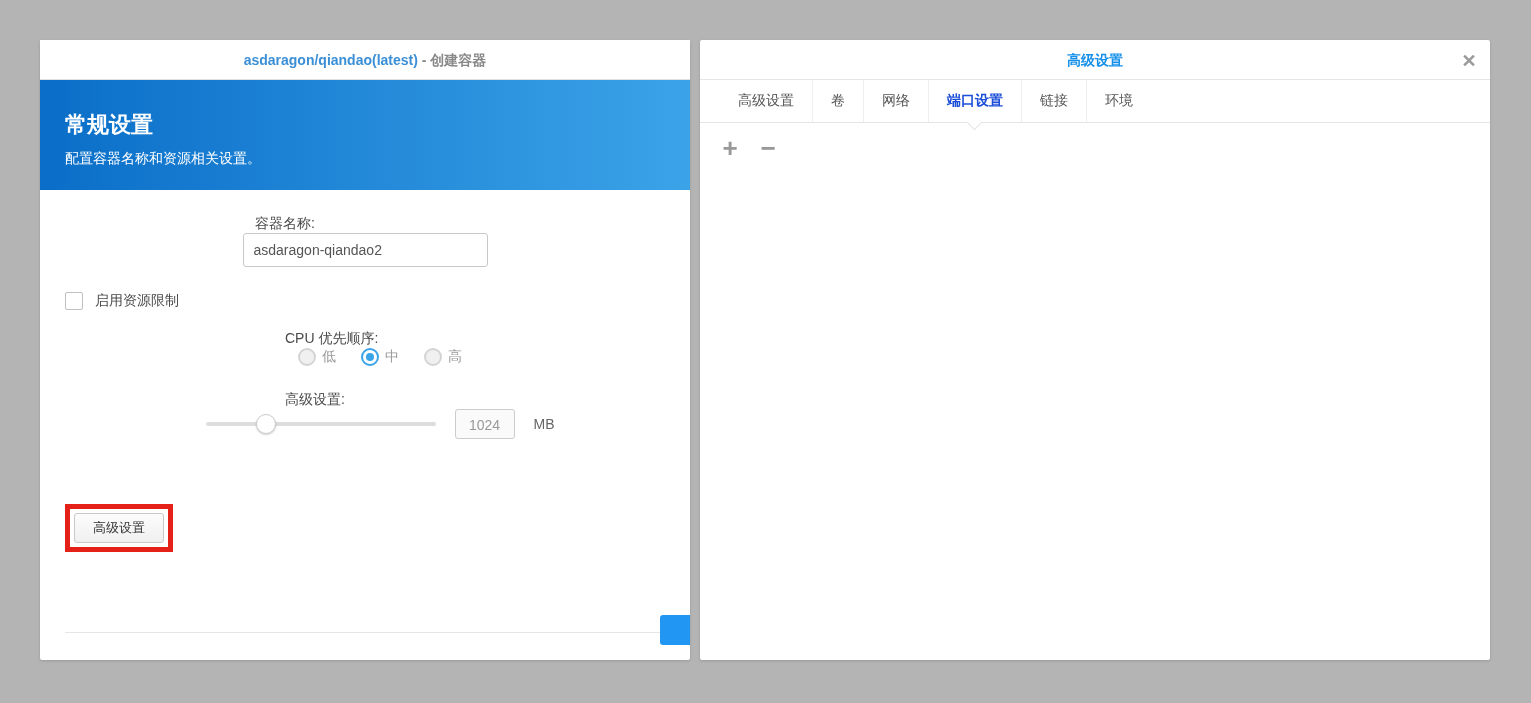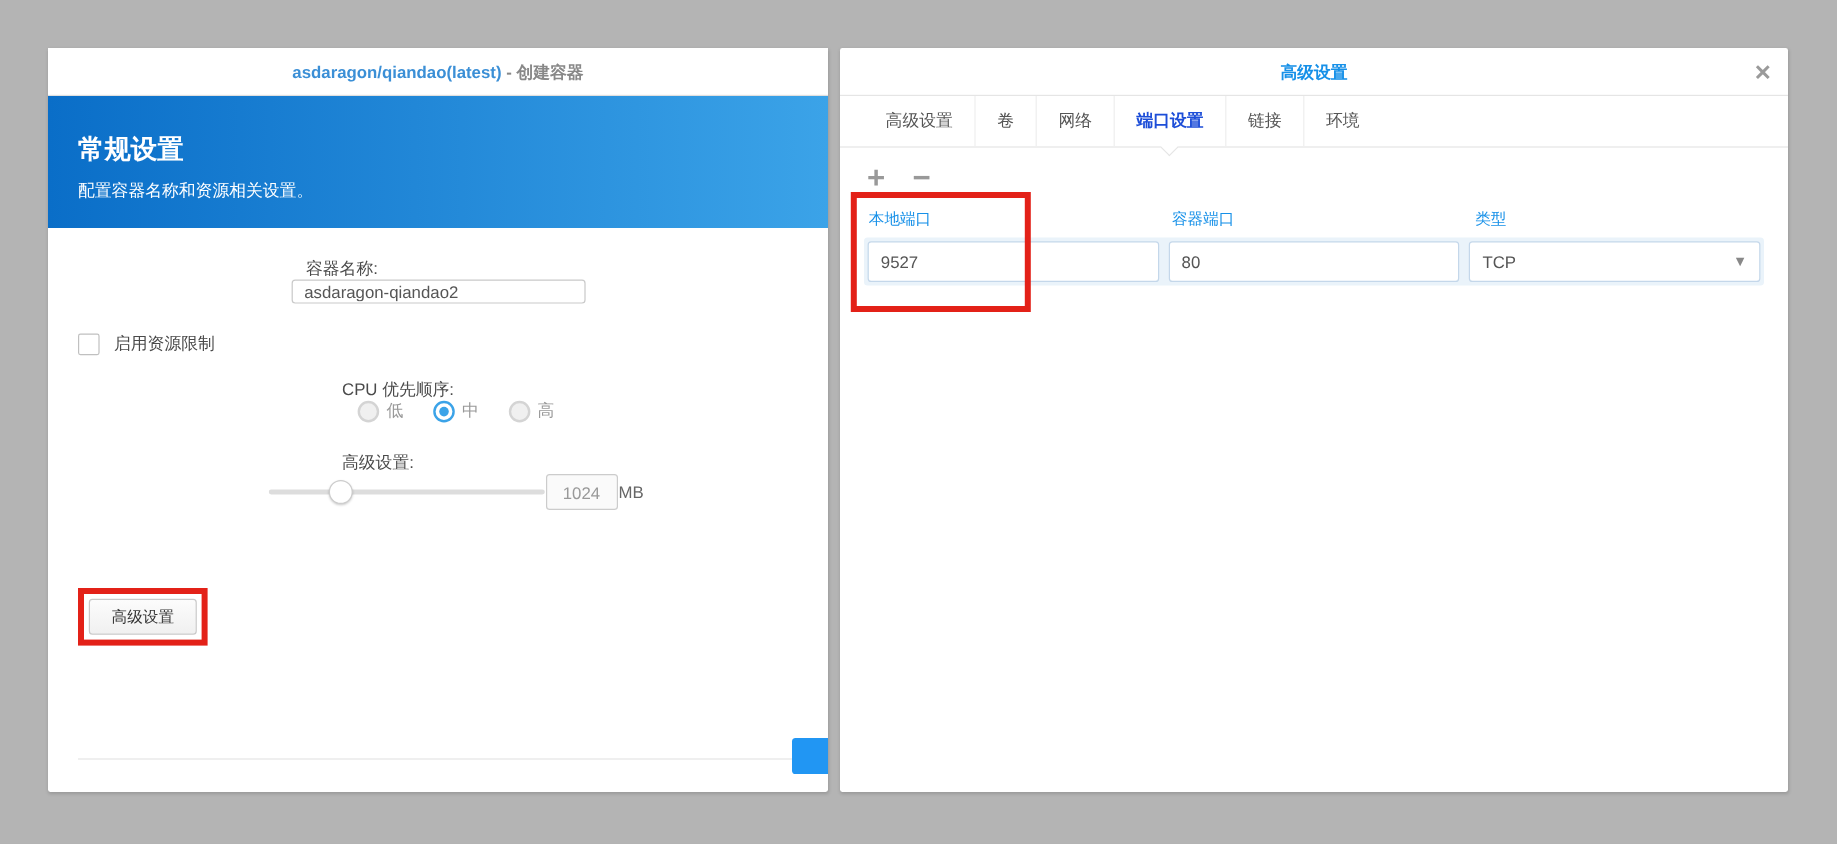--- a/index.html
+++ b/index.html
@@ -61,21 +61,21 @@
       margin-bottom: 25px;
       flex-direction: column;
     }
     .form-row label {
       width: 220px;
       font-size: 14px;
       color: #4a4a4a;
     }
     .form-row .text-input {
       width: 245px;
-      height: 20px;
+      height: 34px;
       border: 1px solid #c9c9c9;
       border-radius: 3px;
       padding: 0 10px;
       font-size: 14px;
       color: #555;
     }
     .check-row {
       display: flex;
       align-items: center;
       margin-bottom: 15px;
@@ -131,21 +131,21 @@
       top: 3px;
       left: 3px;
     }
     .radio-item span {
       font-size: 14px;
       color: #999;
     }
     .slider-wrap {
       display: flex;
       align-items: center;
-      gap: 1px;
+      gap: 19px;
     }
     .slider {
       position: relative;
       width: 230px;
       height: 20px;
     }
     .slider .track {
       position: absolute;
       top: 8px;
       left: 0;
@@ -434,43 +434,13 @@
     <div class="tab active">端口设置</div>
     <div class="tab">链接</div>
     <div class="tab">环境</div>
   </div>
 
   <div class="toolbar">
     <div class="tool-btn">+</div>
     <div class="tool-btn">−</div>
   </div>
 
-  <div class="table-wrap">
-    <div class="table-row">
-      <div class="col">
-          <div class="col-header">本地端口</div>
-        </div>
-      <div class="col">
-          <div class="col-header">容器端口</div>
-        </div>
-      <div class="col">
-          <div class="col-header">类型</div>
-        </div>
-    </div>
-    <div class="row-active-bg">
-      <div class="table-row">
-        <div class="col">
-          <input class="cell-input" value="9527" style="">
-        </div>
-        <div class="col">
-          <input class="cell-input" value="80" style="">
-        </div>
-        <div class="col">
-          <div class="select-cell">
-            <span>TCP</span>
-            <span class="chev">▼</span>
-          </div>
-        </div>
-      </div>
-    </div>
-    <div class="highlight-box"></div>
-  </div>
 </div>
 
 </body></html>

